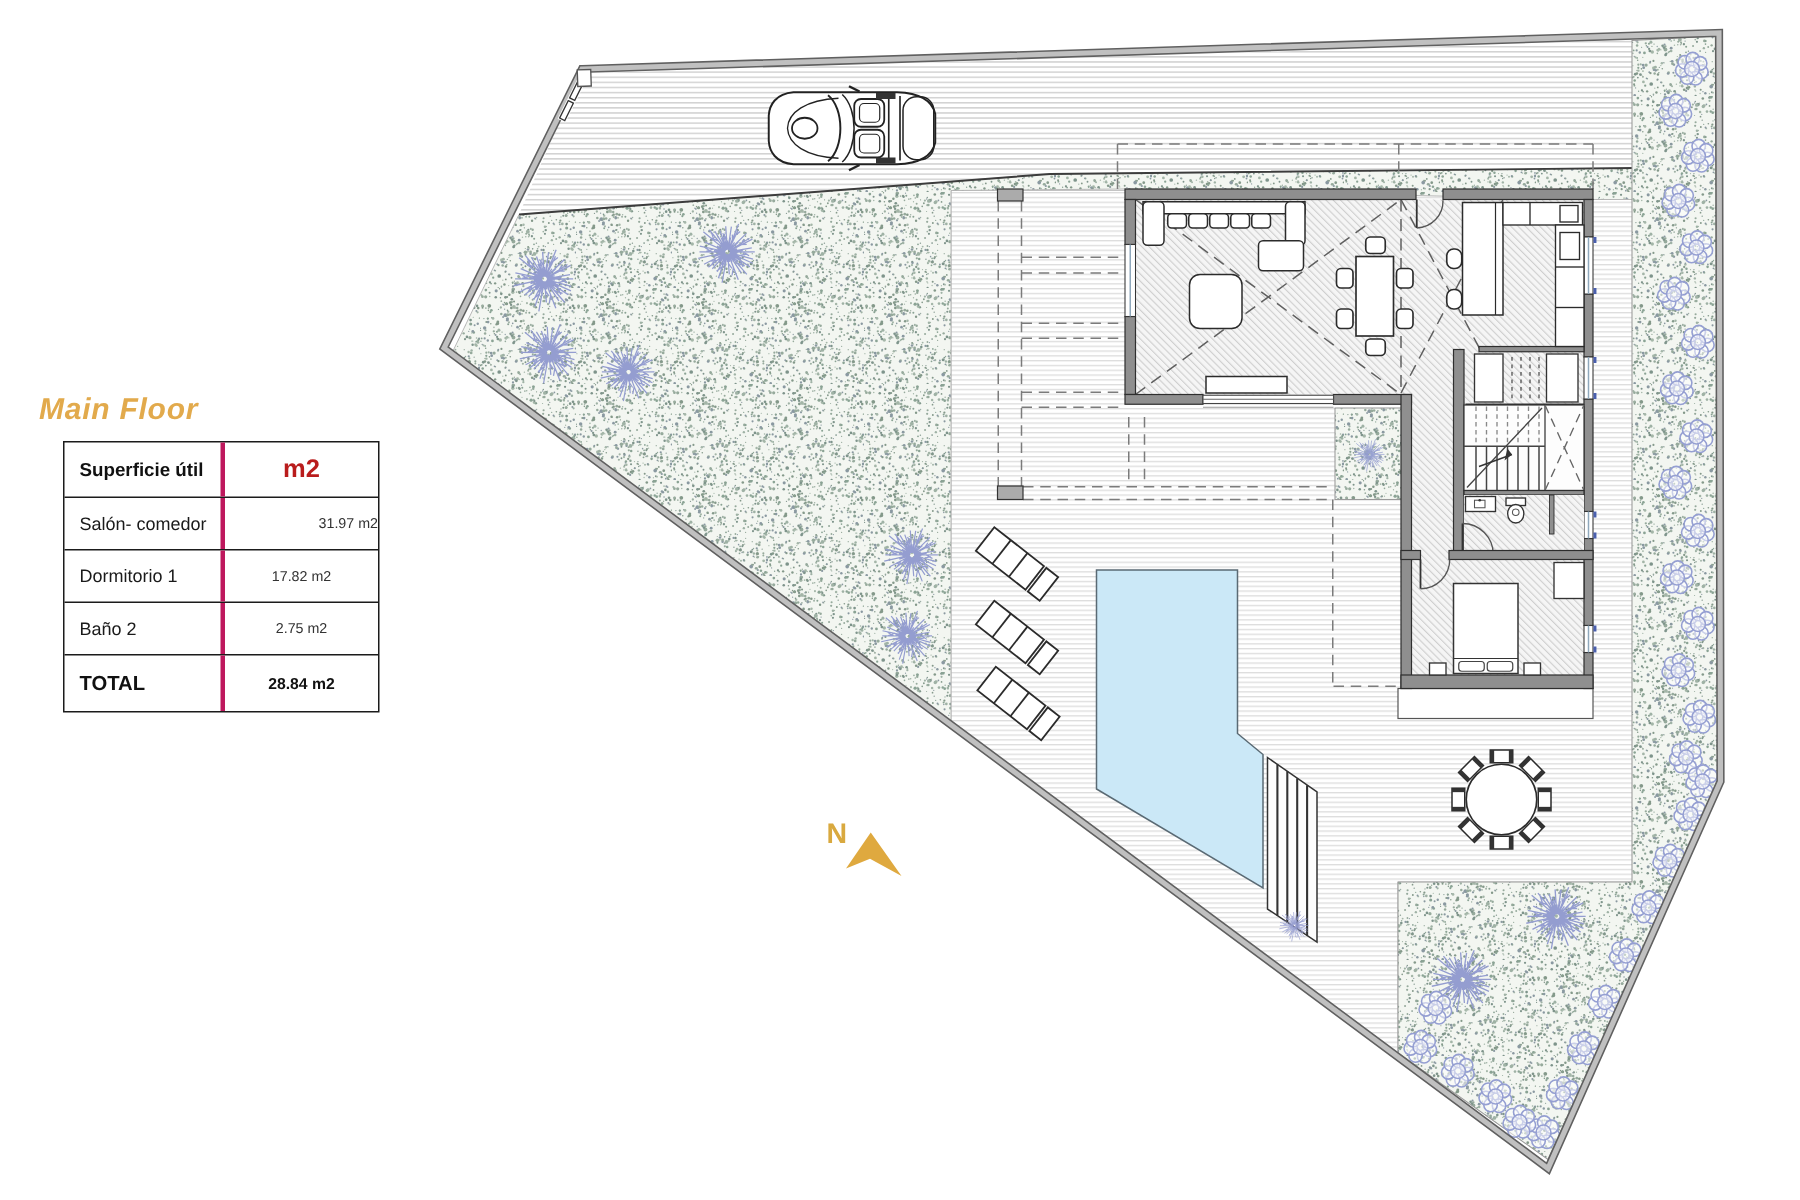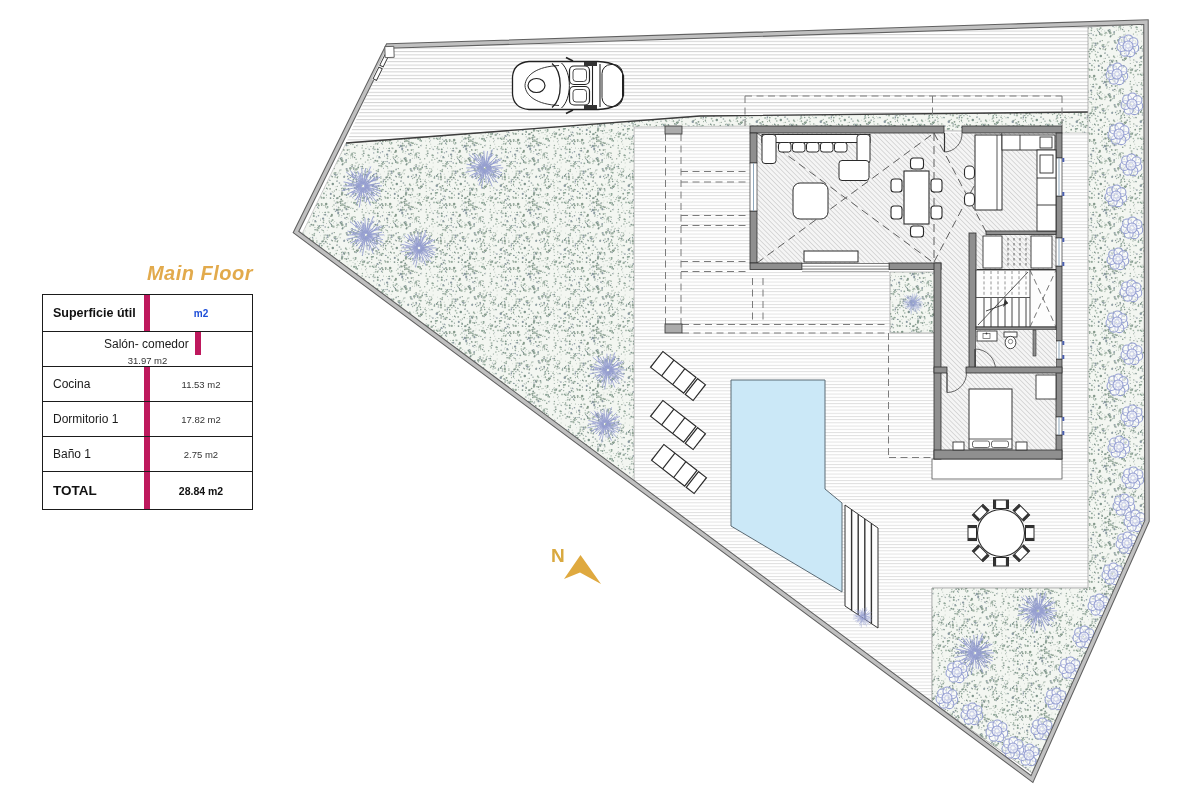--- a/index.html
+++ b/index.html
@@ -1,18 +1,18 @@
 <!DOCTYPE html>
 <html><head><meta charset="utf-8"><style>
 html,body{margin:0;padding:0;background:#ffffff;font-family:"Liberation Sans",sans-serif;}
 .page{position:relative;width:1200px;height:800px;overflow:hidden;background:#fff;}
 #tbl{position:absolute;left:42px;top:294px;width:211px;border:1px solid #1b1b1b;box-sizing:border-box;}
 .trow{display:flex;border-top:1px solid #1b1b1b;align-items:center;}
 .trow:first-child{border-top:none;}
-.c1{width:107px;padding-left:10px;box-sizing:border-box;border-right:6px solid #be185d;display:flex;align-items:center;}
+.c1{width:107px;padding-left:10px;box-sizing:border-box;border-right:3px solid #be185d;display:flex;align-items:center;}
 .c2{flex:1;text-align:center;}
 </style></head><body>
 <div class="page">
 <svg width="1200" height="800" viewBox="0 0 1200 800">
 <defs>
 <pattern id="drv" width="6" height="3.4" patternUnits="userSpaceOnUse">
           <rect width="6" height="3.4" fill="#ffffff"></rect>
           <rect width="6" height="1" y="0" fill="#d2d2d2"></rect>
         </pattern>
 <pattern id="ter" width="6" height="3.2" patternUnits="userSpaceOnUse">
@@ -973,40 +973,36 @@
         <rect x="-14" y="-1.9" width="13" height="3.8" fill="#fff" stroke="#333" stroke-width="0.9"></rect>
         <rect x="1" y="-1.9" width="13" height="3.8" fill="#fff" stroke="#333" stroke-width="0.9"></rect>
       </g>
 
 <rect x="385" y="46.5" width="9" height="11" fill="#ffffff" stroke="#555" stroke-width="0.9" transform="rotate(-2 389 52)"></rect>
 
 <polygon points="580.5,555 601,584 580,572.5 564,579" fill="#dfa93f"></polygon>
 <text x="551" y="562" font-size="19" font-weight="bold" fill="#d9a93f">N</text>
 </svg>
 
-<div style="position:absolute;left:42px;top:262px;width:211px;text-align:right;font-size:20px;font-weight:bold;font-style:italic;color:#e2aa4c;letter-spacing:0.5px;">Main Floor</div>
+<div style="position:absolute;left:26px;top:262px;width:211px;text-align:left;font-size:20px;font-weight:bold;font-style:italic;color:#e2aa4c;letter-spacing:0.5px;">Main Floor</div>
 
 <div id="tbl">
 <div class="trow" style="height:36px;">
         <div class="c1" style="height:100%;font-weight:bold;font-size:12.5px;color:#111;">Superficie útil</div>
-        <div class="c2" style="font-weight:bold;font-size:10px;color:#1d4ed8;">m2</div>
+        <div class="c2" style="font-weight:bold;font-size:17px;color:#b91c1c;">m2</div>
       </div>
-<div class="trow" style="height:34px;flex-direction:column;">
+<div class="trow" style="height:34px;">
         <div class="c1" style="height:100%;font-size:12px;color:#1a1a1a;">Salón- comedor</div>
         <div class="c2" style="font-size:9.5px;color:#333;text-align:right;">31.97 m2</div>
-      </div>
-<div class="trow" style="height:34px;">
-        <div class="c1" style="height:100%;font-size:12px;color:#1a1a1a;">Cocina</div>
-        <div class="c2" style="font-size:9.5px;color:#333;">11.53 m2</div>
       </div>
 <div class="trow" style="height:34px;">
         <div class="c1" style="height:100%;font-size:12px;color:#1a1a1a;">Dormitorio 1</div>
         <div class="c2" style="font-size:9.5px;color:#333;">17.82 m2</div>
       </div>
 <div class="trow" style="height:34px;">
-        <div class="c1" style="height:100%;font-size:12px;color:#1a1a1a;">Baño 1</div>
+        <div class="c1" style="height:100%;font-size:12px;color:#1a1a1a;">Baño 2</div>
         <div class="c2" style="font-size:9.5px;color:#333;">2.75 m2</div>
       </div>
 <div class="trow" style="height:37px;">
         <div class="c1" style="height:100%;font-weight:bold;font-size:13.5px;color:#111;">TOTAL</div>
         <div class="c2" style="font-weight:bold;font-size:10.5px;color:#111;">28.84 m2</div>
       </div>
 </div>
 </div>
 </body></html>

